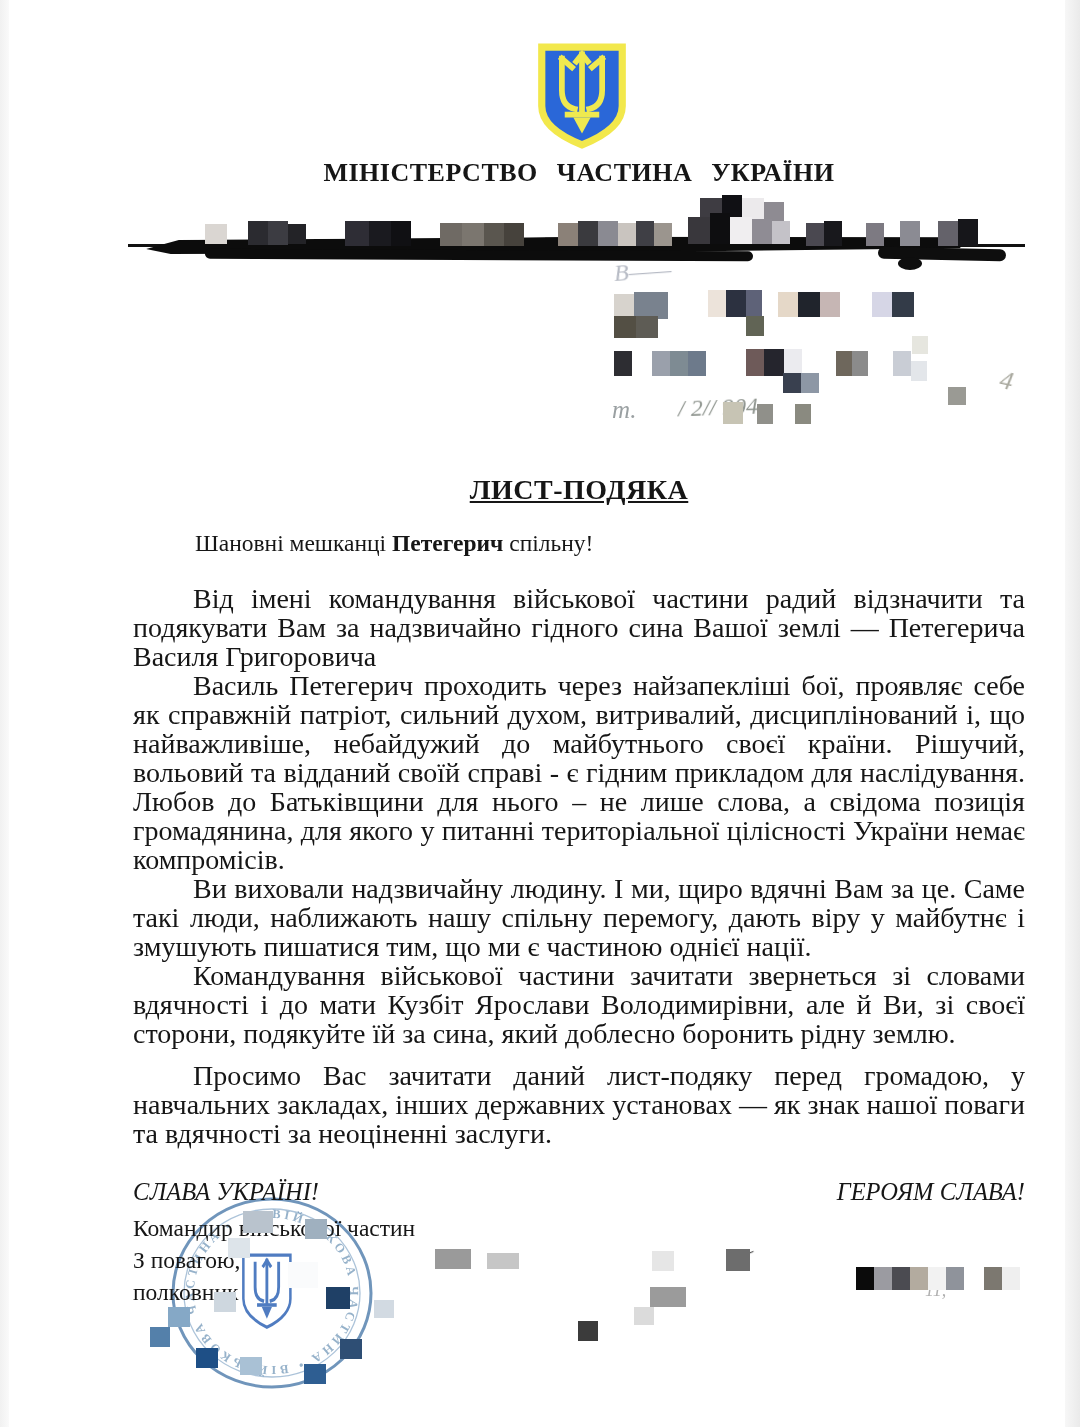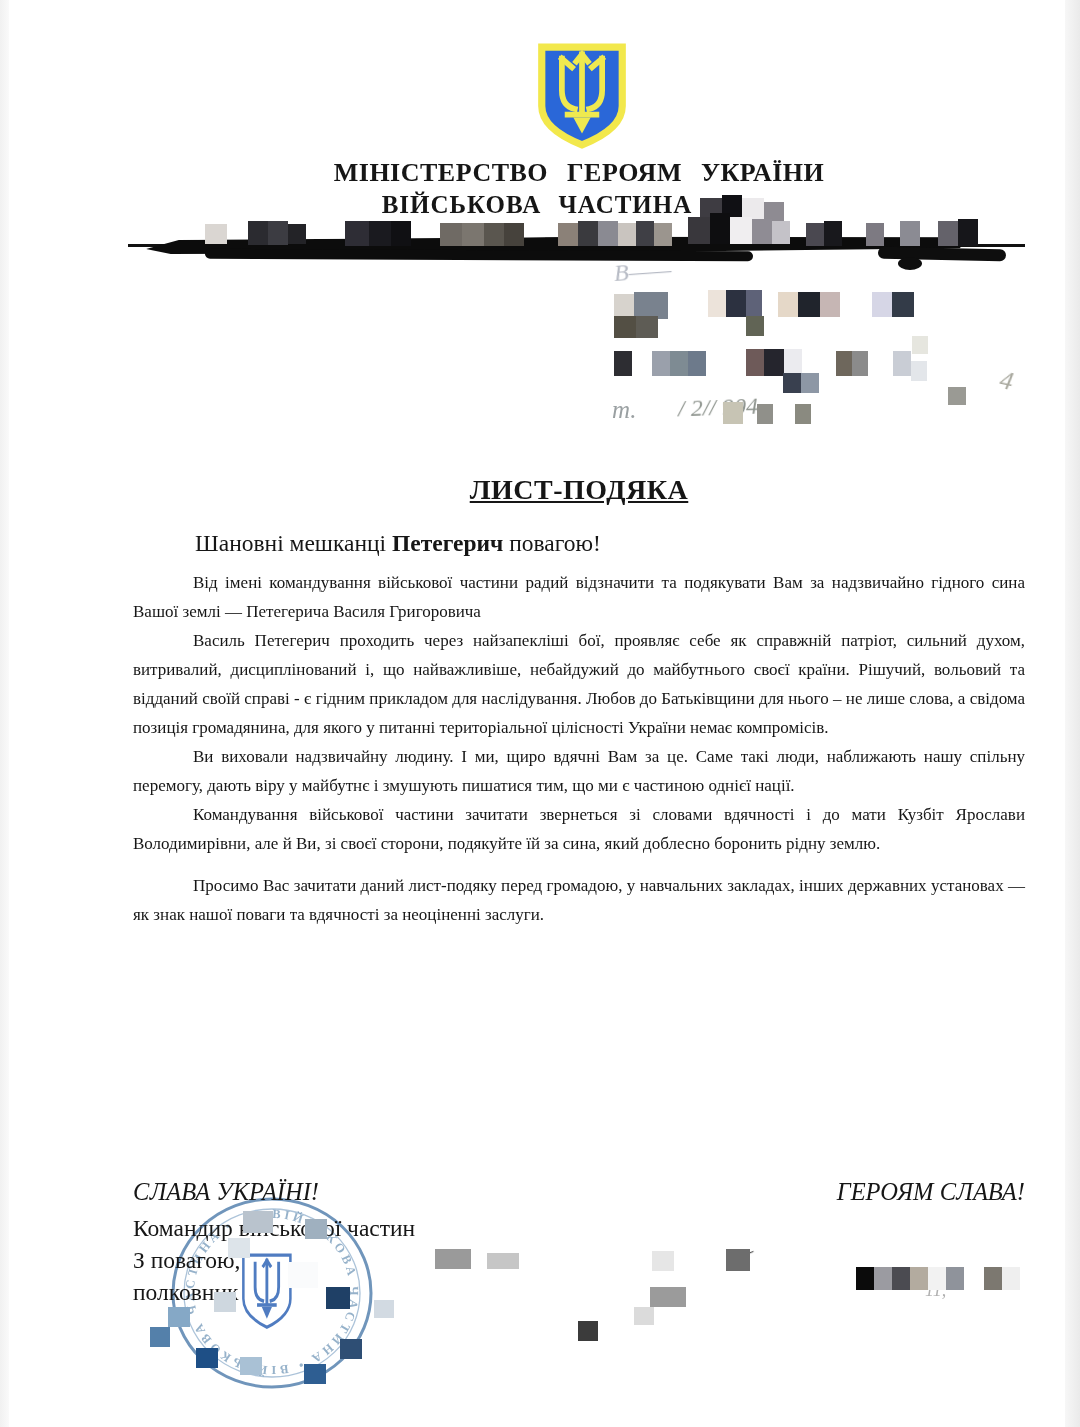--- a/index.html
+++ b/index.html
@@ -33,21 +33,21 @@
     border-radius:5px;transform:rotate(.25deg);z-index:4;}
   .smear-c{position:absolute;left:878px;top:248px;width:128px;height:12px;background:#0e0e0e;
     border-radius:6px;transform:rotate(1.2deg);z-index:4;}
   .smear-blob{position:absolute;left:898px;top:257px;width:24px;height:13px;background:#0e0e0e;
     border-radius:50%;z-index:4;}
 
   
   .letter-title{position:absolute;left:133px;top:474px;width:892px;text-align:center;
     font-weight:bold;font-size:28px;letter-spacing:.5px;z-index:3;text-decoration:underline;}
   .greeting{position:absolute;left:133px;top:530px;width:892px;font-size:23.5px;text-indent:62px;z-index:3;}
-  .body-text{position:absolute;left:133px;top:568px;width:892px;font-size:17px;line-height:29px;
+  .body-text{position:absolute;left:133px;top:584px;width:892px;font-size:28px;line-height:29px;
     text-align:justify;z-index:3;}
   .body-text p{margin:0;text-indent:60px;}
   .body-text p.gap-before{margin-top:13px;}
 
   .slava-row{position:absolute;left:133px;top:1178px;width:892px;display:flex;
     justify-content:space-between;font-size:24.5px;z-index:3;font-style:italic;}
 
   .signature{position:absolute;left:133px;top:1212px;width:560px;font-size:23.5px;line-height:32px;z-index:3;}
 
   
@@ -73,32 +73,31 @@
     <g stroke="#efe94f" stroke-width="4" fill="none" stroke-linecap="square">
       <path d="M18,11 V33 Q18,44 27,46"></path>
       <path d="M46,11 V33 Q46,44 37,46"></path>
       <path d="M32,8 V48"></path>
       <path d="M22,50 H42"></path>
       <path d="M25,17 L18,11 M39,17 L46,11 M28,13 L32,8 L36,13"></path>
     </g>
     <path d="M26,52 L32,63 L38,52 Z" fill="#efe94f"></path>
   </svg>
 
-  <div class="ministry-line">МІНІСТЕРСТВО ГЕРОЯМ УКРАЇНИ</div>
-  <div class="unit-line">ВІЙСЬКОВА ЧАСТИНА</div>
+  <div class="ministry-line">МІНІСТЕРСТВО ЧАСТИНА УКРАЇНИ</div>
 
   <div class="rule-line"></div>
   <div class="smear-a"></div>
   <div class="smear-b"></div>
   <div class="smear-c"></div>
   <div class="smear-blob"></div>
 
   <div class="letter-title">ЛИСТ-ПОДЯКА</div>
 
-  <div class="greeting"><span>Шановні мешканці </span><b>Петегерич</b><span> повагою!</span></div>
+  <div class="greeting"><span>Шановні мешканці </span><b>Петегерич</b><span> спільну!</span></div>
 
   <div class="body-text">
     <p>Від імені командування військової частини радий відзначити та подякувати Вам за надзвичайно гідного сина Вашої землі — Петегерича Василя Григоровича</p>
     <p>Василь Петегерич проходить через найзапекліші бої, проявляє себе як справжній патріот, сильний духом, витривалий, дисциплінований і, що найважливіше, небайдужий до майбутнього своєї країни. Рішучий, вольовий та відданий своїй справі - є гідним прикладом для наслідування. Любов до Батьківщини для нього – не лише слова, а свідома позиція громадянина, для якого у питанні територіальної цілісності України немає компромісів.</p>
     <p>Ви виховали надзвичайну людину. І ми, щиро вдячні Вам за це. Саме такі люди, наближають нашу спільну перемогу, дають віру у майбутнє і змушують пишатися тим, що ми є частиною однієї нації.</p>
     <p>Командування військової частини зачитати звернеться зі словами вдячності і до мати Кузбіт Ярослави Володимирівни, але й Ви, зі своєї сторони, подякуйте їй за сина, який доблесно боронить рідну землю.</p>
     <p class="gap-before">Просимо Вас зачитати даний лист-подяку перед громадою, у навчальних закладах, інших державних установах — як знак нашої поваги та вдячності за неоціненні заслуги.</p>
   </div>
 
   <div class="slava-row">

